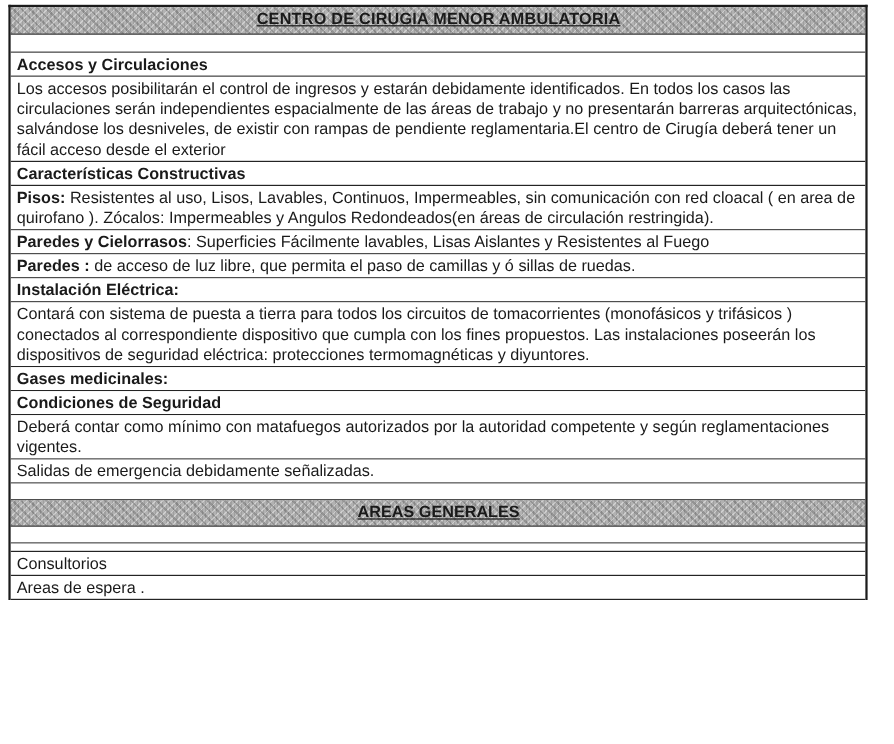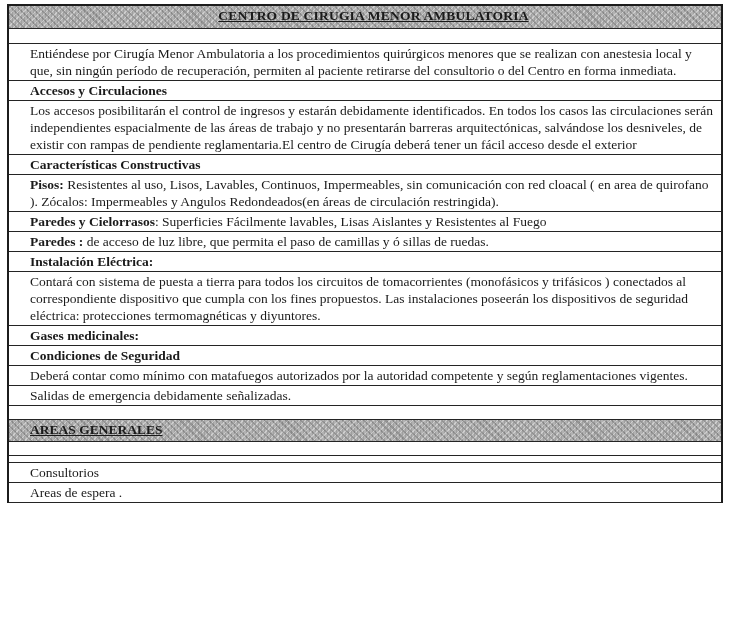--- a/index.html
+++ b/index.html
@@ -14,56 +14,54 @@
   .doc-table{
     position:absolute;
     left:7px; top:4px;
     width:712px;
     border:2px solid #1c1c1c;
     border-bottom:none;
     background:#ffffff;
   }
   .row{
     border-bottom:1.5px solid #242424;
-    padding:1px 4px 1px 21px;
+    padding:1px 4px 1px 5px;
     font-size:13.5px;
     line-height:17px;
     background:#ffffff;
     overflow:hidden;
-    font-family:Liberation Serif, serif;
   }
   .hatched{
     background-color:#b2b2b2;
     background-image:
       repeating-linear-gradient(45deg, rgba(70,70,70,.28) 0 1.5px, rgba(0,0,0,0) 1.5px 5px),
       repeating-linear-gradient(-45deg, rgba(255,255,255,.38) 0 1px, rgba(0,0,0,0) 1px 4px),
       repeating-linear-gradient(90deg, rgba(95,95,95,.22) 0 1px, rgba(0,0,0,0) 1px 3px);
     font-weight:bold;
   }
   .center{text-align:center;}
   .u{text-decoration:underline;}
   .b{font-weight:bold;}
   .spacer{height:12px;}
   .spacer-sm{height:11px;}
   .thin{height:4px;}
   .title-row{height:20px; font-size:13.5px; letter-spacing:.2px;}
-  .areas-row{height:19px;}
+  .areas-row{height:19px;text-align:center;}
 </style>
 </head>
 <body>
 
 <div class="doc-table">
 
   <div class="row hatched center title-row">
     <span class="u">CENTRO DE CIRUGIA MENOR AMBULATORIA</span>
   </div>
 
   <div class="row spacer"></div>
 
-  <div class="row">Entiéndese por Cirugía Menor Ambulatoria a los procedimientos quirúrgicos menores que se realizan con anestesia local y que, sin ningún período de recuperación, permiten al paciente retirarse del consultorio o del Centro en forma inmediata.</div>
 
   <div class="row b">Accesos y Circulaciones</div>
 
   <div class="row">Los accesos posibilitarán el control de ingresos y estarán debidamente identificados. En todos los casos las circulaciones serán independientes espacialmente de las áreas de trabajo y no presentarán barreras arquitectónicas, salvándose los desniveles, de existir con rampas de pendiente reglamentaria.El centro de Cirugía deberá tener un fácil acceso desde el exterior</div>
 
   <div class="row b">Características Constructivas</div>
 
   <div class="row"><span class="b">Pisos:</span><span> Resistentes al uso, Lisos, Lavables, Continuos, Impermeables, sin comunicación con red cloacal ( en area de quirofano ). Zócalos: Impermeables y Angulos Redondeados(en áreas de circulación restringida).</span></div>
 
   <div class="row"><span class="b">Paredes y Cielorrasos</span><span>: Superficies Fácilmente lavables, Lisas Aislantes y Resistentes al Fuego</span></div>

